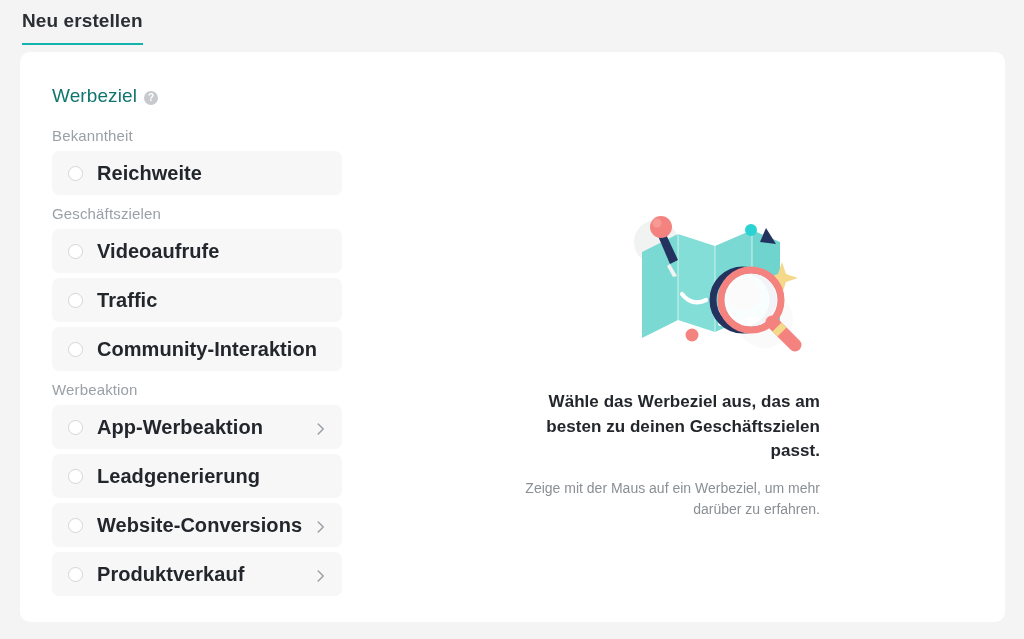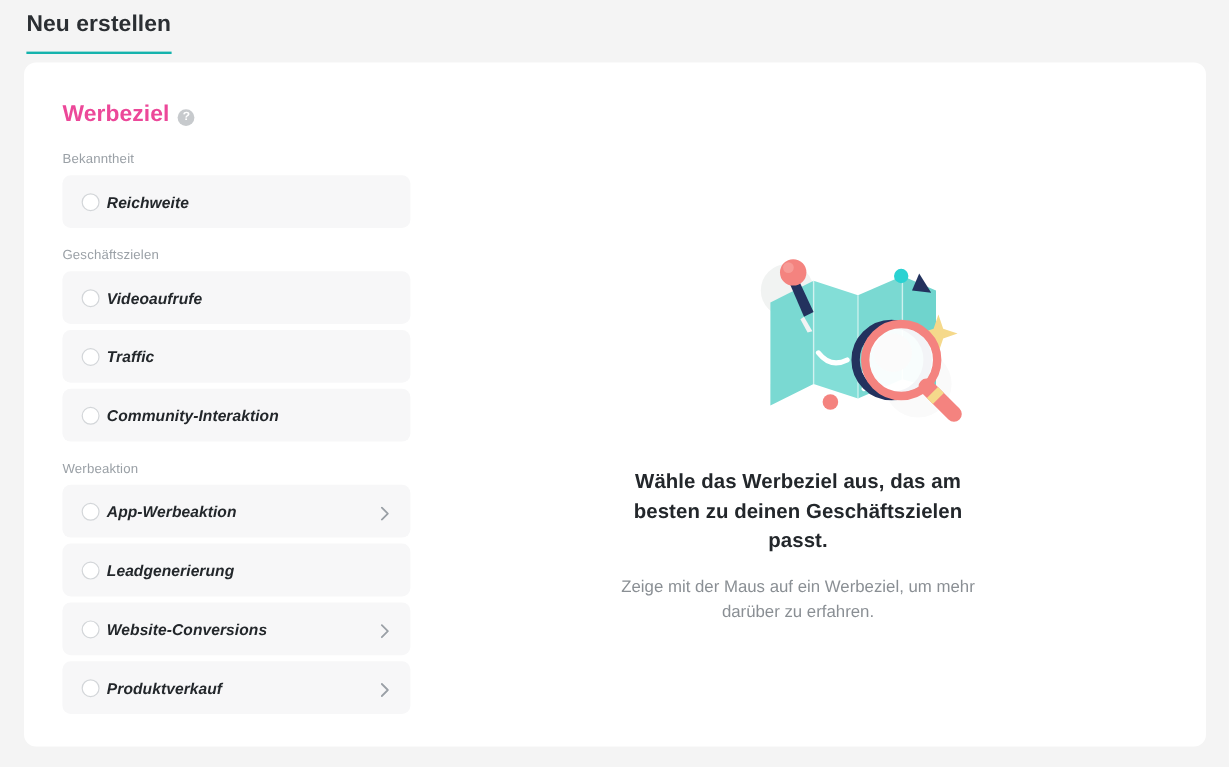--- a/index.html
+++ b/index.html
@@ -54,44 +54,44 @@
     width: 290px;
   }
   .section-title {
     display: flex;
     align-items: center;
     gap: 7px;
     margin-bottom: 20px;
   }
   .section-title h1 {
     font-size: 19px;
-    font-weight: 700;
-    color: #ec4899;
+    font-weight: 400;
+    color: #0f766e;
     letter-spacing: .1px;
   }
   .help-icon {
     width: 14px; height: 14px;
     border-radius: 50%;
     background: #c7cacd;
     color: #ffffff;
     font-size: 10px;
     font-weight: 700;
     line-height: 14px;
     text-align: center;
     cursor: pointer;
     position: relative;
     top: 2px;
   }
 
   .group { margin-bottom: 0; }
   .group-label {
-    font-size: 11px;
+    font-size: 15px;
     color: #9aa0a6;
     letter-spacing: .15px;
-    margin-top: 17px;
+    margin-top: 10px;
     margin-bottom: 7px;
   }
   .group:first-of-type .group-label { margin-top: 0; }
 
   .option-row {
     position: relative;
     display: flex;
     align-items: center;
     height: 44px;
     background: #f7f7f8;
@@ -102,43 +102,42 @@
   }
   .radio {
     width: 15px; height: 15px;
     border-radius: 50%;
     border: 1.4px solid #d3d6d9;
     background: #ffffff;
     flex: 0 0 auto;
     cursor: pointer;
   }
   .option-label {
-    margin-left: 6px;
-    font-size: 13px;
+    margin-left: 14px;
+    font-size: 20px;
     font-weight: 700;
     color: #23272b;
     letter-spacing: .05px;
-    font-style: italic;
   }
   .chevron {
     position: absolute;
     right: 17px;
     top: 50%;
     transform: translateY(-50%);
     width: 8px; height: 8px;
     cursor: pointer;
   }
   .chevron svg { display: block; }
 
   
   .right-col {
     position: absolute;
     left: 490px; top: 150px;
     width: 420px;
-    text-align: center;
+    text-align: right;
   }
   .illus-wrap {
     width: 420px;
     height: 160px;
     display: flex;
     align-items: center;
     justify-content: center;
     margin-bottom: 28px;
   }
   .right-heading {

